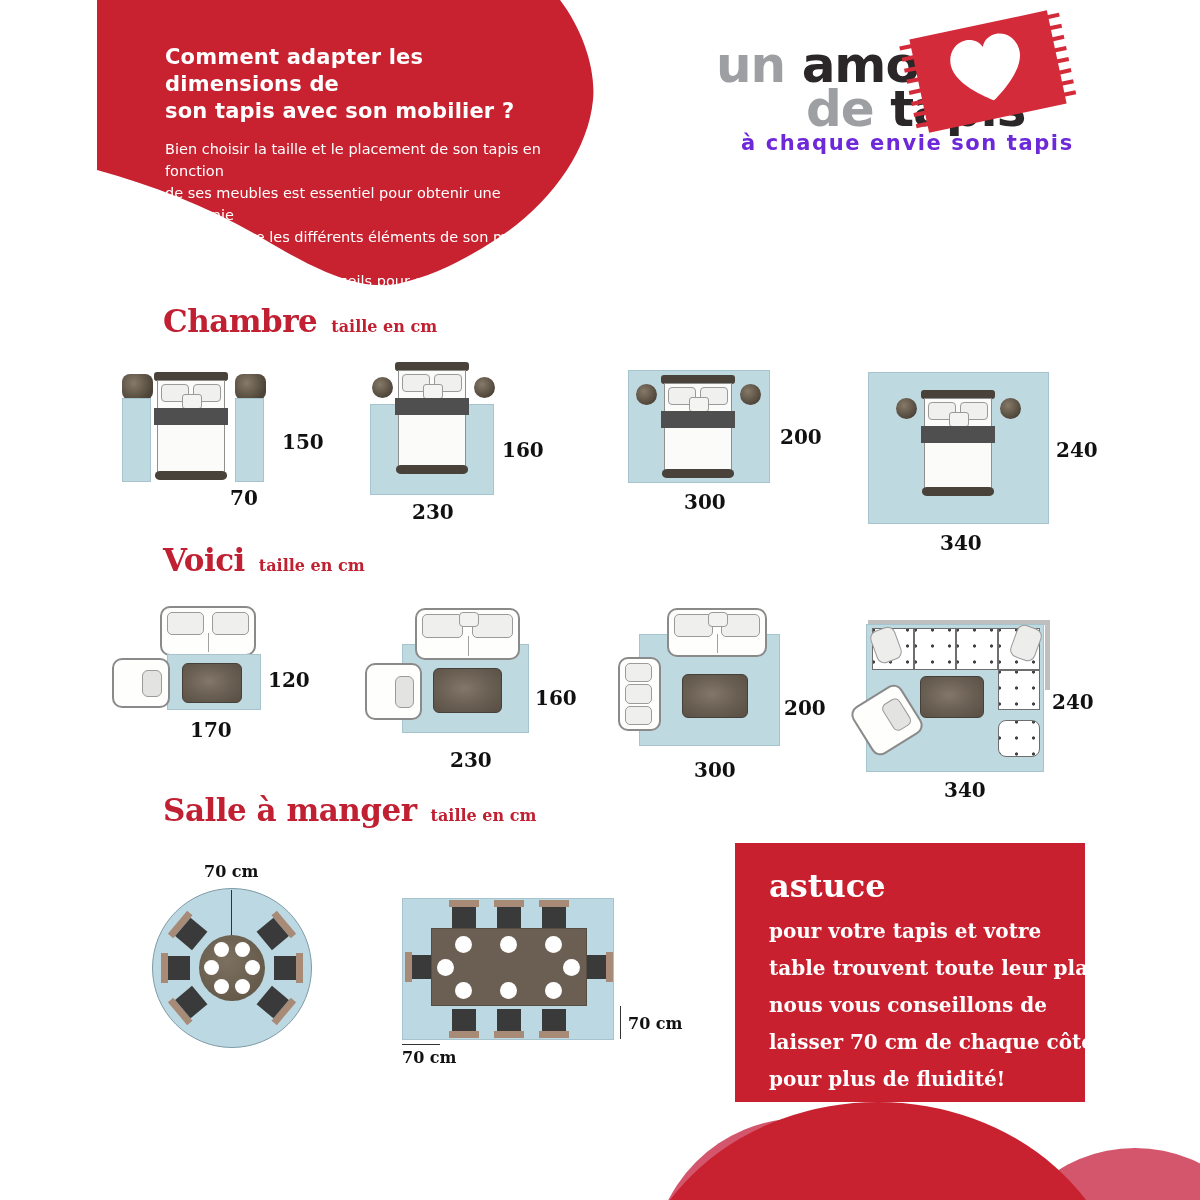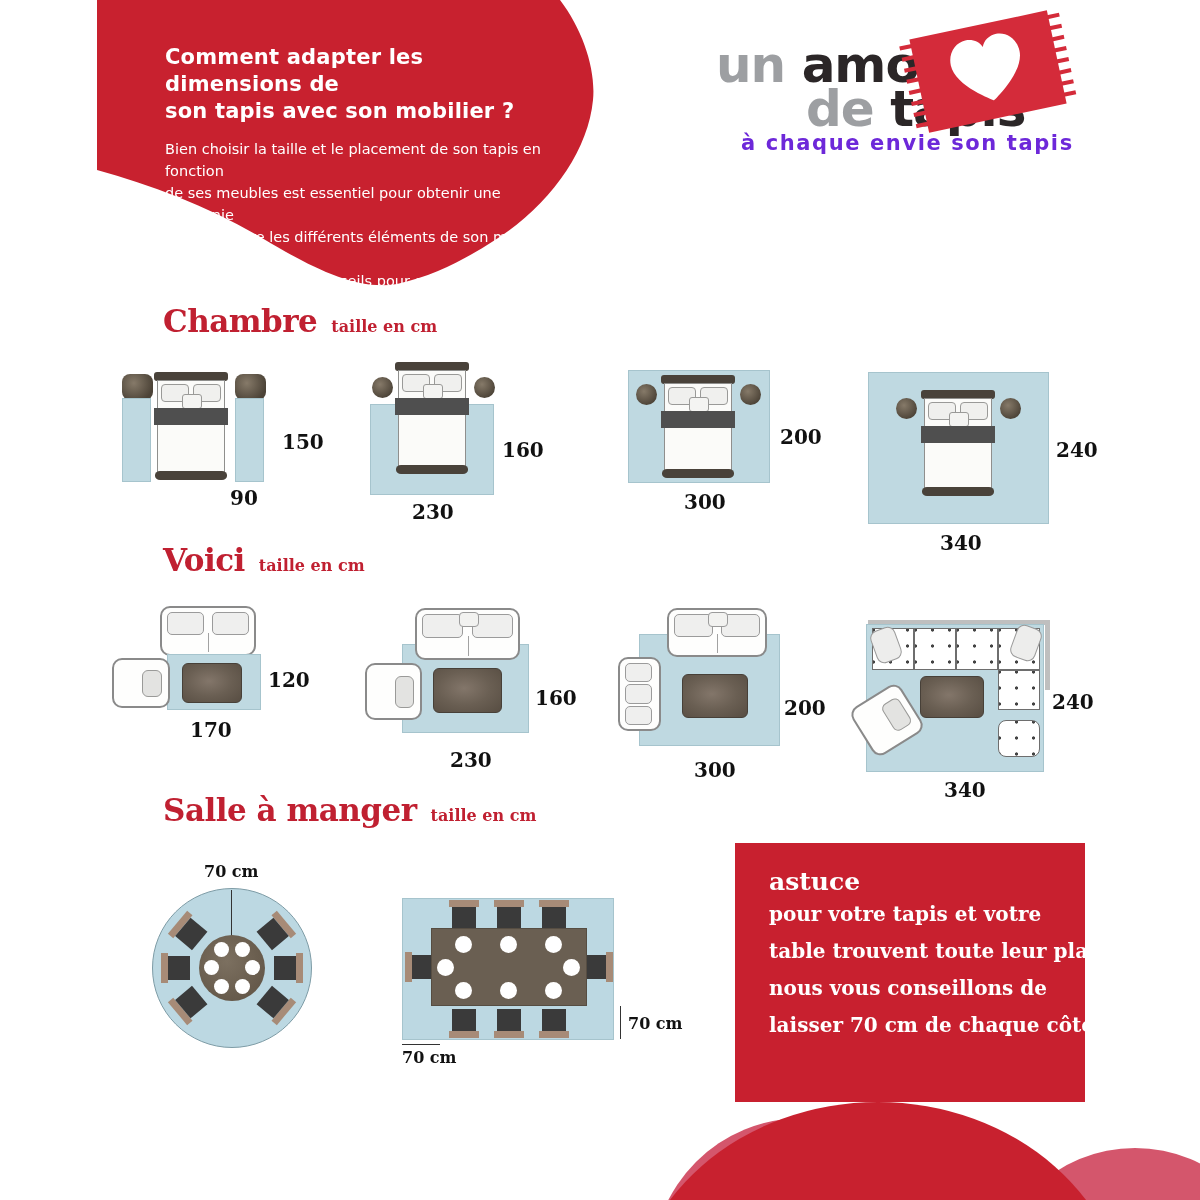--- a/index.html
+++ b/index.html
@@ -67,21 +67,21 @@
   .rtable{position:absolute;border-radius:50%;background:radial-gradient(circle at 42% 40%,#7c7060,#635748 80%);}
   .plate{position:absolute;border-radius:50%;background:#fff;}
   .dchair{position:absolute;width:34px;height:30px;}
   .dchair .back{position:absolute;top:0;left:2px;right:2px;height:7px;background:#a78b77;}
   .dchair .seat{position:absolute;top:7px;left:5px;right:5px;bottom:1px;background:#3a3a3a;}
   .dline{position:absolute;background:#333;}
 
   
   .astuce{position:absolute;left:735px;top:843px;width:350px;height:259px;background:#c8202f;color:#fff;
           font-family:"DejaVu Serif",serif;box-sizing:border-box;padding:24px 34px;}
-  .astuce-title{font-weight:bold;font-size:25px;}
+  .astuce-title{font-weight:bold;font-size:32px;margin-bottom:8px;}
   .astuce-line{font-weight:bold;font-size:20px;line-height:37px;white-space:nowrap;}
 
   
   .blob-pink{position:absolute;border-radius:50%;background:#d4566c;}
   .blob-red{position:absolute;border-radius:50%;background:#c8212f;}
 </style>
 </head>
 <body>
 
 <div class="canvas">
@@ -148,21 +148,21 @@
       <div class="bed-head"></div>
       <div class="bed-body">
         <div class="pillow p1"></div>
         <div class="pillow p2"></div>
         <div class="bed-tab"></div>
         <div class="bed-band"></div>
       </div>
       <div class="bed-foot"></div>
     </div>
     <div class="dim" style="left:164px;top:58px;">150</div>
-    <div class="dim" style="left:112px;top:114px;">90</div>
+    <div class="dim" style="left:112px;top:114px;">70</div>
   </div>
 
   <div class="abs" style="left:370px;top:362px;width:175px;height:165px;">
     <div class="rug" style="left:0;top:42px;width:124px;height:91px;"></div>
     <div class="nrd" style="left:2px;top:15px;"></div>
     <div class="nrd" style="left:104px;top:15px;"></div>
     <div class="bed" style="left:23px;top:0;width:78px;height:112px;">
       <div class="bed-head"></div>
       <div class="bed-body">
         <div class="pillow p1"></div>
@@ -376,19 +376,20 @@
     <div class="dline" style="left:0;top:146px;width:38px;height:1px;"></div>
     <div class="dim-sm" style="left:0;top:150px;">70 cm</div>
   </div>
 
   <div class="astuce">
     <div class="astuce-title">astuce</div>
     <div class="astuce-line">pour votre tapis et votre</div>
     <div class="astuce-line">table trouvent toute leur place,</div>
     <div class="astuce-line">nous vous conseillons de</div>
     <div class="astuce-line">laisser 70 cm de chaque côté</div>
+    <div class="astuce-line">pour plus de fluidité!</div>
   </div>
 
   <div class="blob-pink" style="left:652px;top:1118px;width:300px;height:300px;"></div>
   <div class="blob-pink" style="left:990px;top:1148px;width:290px;height:290px;"></div>
   <div class="blob-red" style="left:628px;top:1102px;width:500px;height:440px;"></div>
 
 </div>
 
 </body></html>

